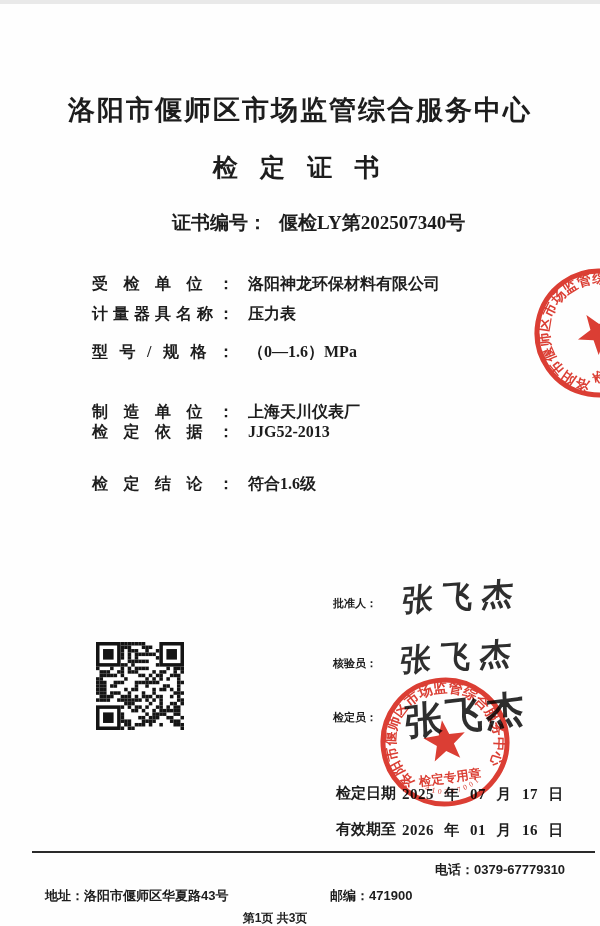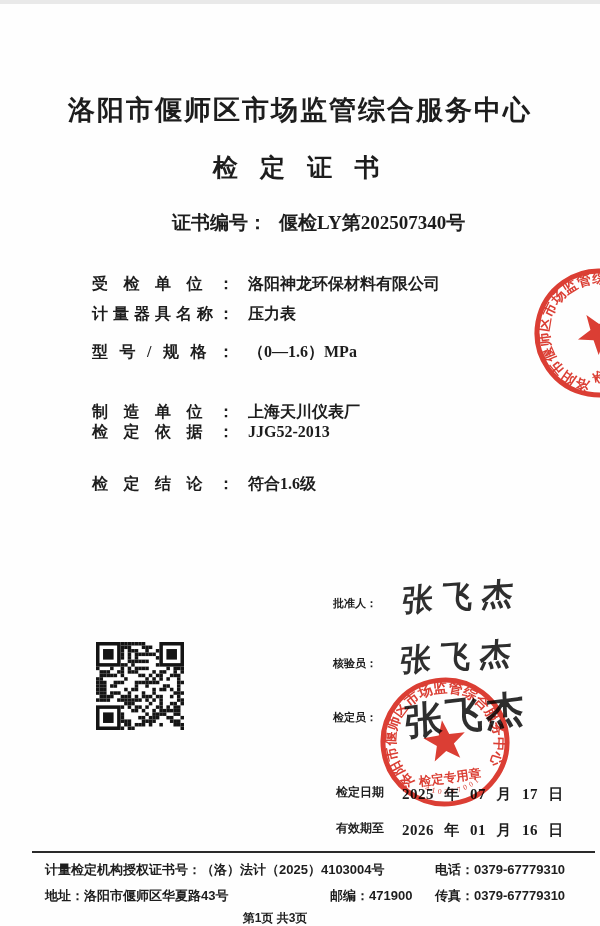--- a/index.html
+++ b/index.html
@@ -11,21 +11,21 @@
   .doc-title{top:147px;left:0;width:100%;text-align:center;font-size:25px;font-weight:700;letter-spacing:8px;}
   .certline{top:206px;left:172px;font-size:19px;font-weight:600;}
   .certline .cval{margin-left:12px;}
   .field-row{left:92px;font-size:16px;font-weight:600;white-space:nowrap;}
   .f-label{display:inline-block;width:142px;text-align:justify;text-align-last:justify;}
   .f-value{margin-left:14px;}
   .sig-label{font-size:11px;font-weight:700;font-family:Liberation Sans, sans-serif;}
   .signature{font-size:31px;letter-spacing:9px;font-weight:600;white-space:nowrap;
              transform:rotate(-4deg) skewX(-8deg);opacity:.92;}
   .signature.heavy{font-size:38px;letter-spacing:3px;font-weight:700;transform:rotate(-7deg) skewX(-5deg);}
-  .date-label{font-size:12px;font-weight:700;font-family:"Liberation Sans",sans-serif;}
+  .date-label{font-size:15px;font-weight:700;font-family:"Liberation Sans",sans-serif;}
   .date-value{font-size:15px;font-weight:600;word-spacing:6px;letter-spacing:.5px;}
   .footer-rule{top:847px;left:32px;width:563px;border-top:2px solid #2a2a2a;height:0;}
   .foot{font-size:13px;font-weight:600;font-family:"Liberation Sans",sans-serif;white-space:nowrap;}
   .page-info{top:906px;left:0;width:600px;text-align:center;font-size:12px;font-weight:600;
              font-family:"Liberation Sans",sans-serif;transform:translateX(-25px);}
   .qr{top:638px;left:96px;width:88px;height:88px;}
   .seal{mix-blend-mode:multiply;opacity:.9;}
   .seal-bottom{top:667px;left:374px;width:142px;height:142px;transform:rotate(-8deg);}
   .seal-right{top:258px;left:528px;width:142px;height:142px;transform:rotate(-35deg);}
   .seal-svg{display:block;}
@@ -317,25 +317,23 @@
         <rect fill="#fff" x="3.5" y="66.5" width="17.5" height="17.5"></rect>
         <rect x="7" y="70" width="10.5" height="10.5"></rect>
       </svg></div>
 
   <div class="abs date-label" style="top:780px;left:336px">检定日期</div>
   <div class="abs date-value" style="top:781px;left:402px">2025 年 07 月 17 日</div>
   <div class="abs date-label" style="top:816px;left:336px">有效期至</div>
   <div class="abs date-value" style="top:817px;left:402px">2026 年 01 月 16 日</div>
 
   <div class="abs footer-rule"></div>
-  <div class="abs foot" style="top:857px;left:45px">计量检定机构授权证书号：（洛）法计（2025）4103004号</div>
   <div class="abs foot" style="top:857px;left:435px">电话：0379-67779310</div>
   <div class="abs foot" style="top:883px;left:45px">地址：洛阳市偃师区华夏路43号</div>
   <div class="abs foot" style="top:883px;left:330px">邮编：471900</div>
-  <div class="abs foot" style="top:883px;left:435px">传真：0379-67779310</div>
   <div class="abs page-info">第1页  共3页</div>
 
   <div class="abs seal seal-bottom">
     <svg class="seal-svg" viewBox="-71 -71 142 142" width="142" height="142">
       <defs>
         <path id="arcTop1" d="M -35.4,35.4 A 50 50 0 1 1 35.4,35.4" fill="none"></path>
         <path id="arcBot1" d="M -30,42.5 A 52 52 0 0 0 30,42.5" fill="none"></path>
       </defs>
       <circle r="62" fill="none" stroke-width="5" stroke="#d8291d"></circle>
       <text font-size="13.5" font-weight="bold" fill="#d8291d">

